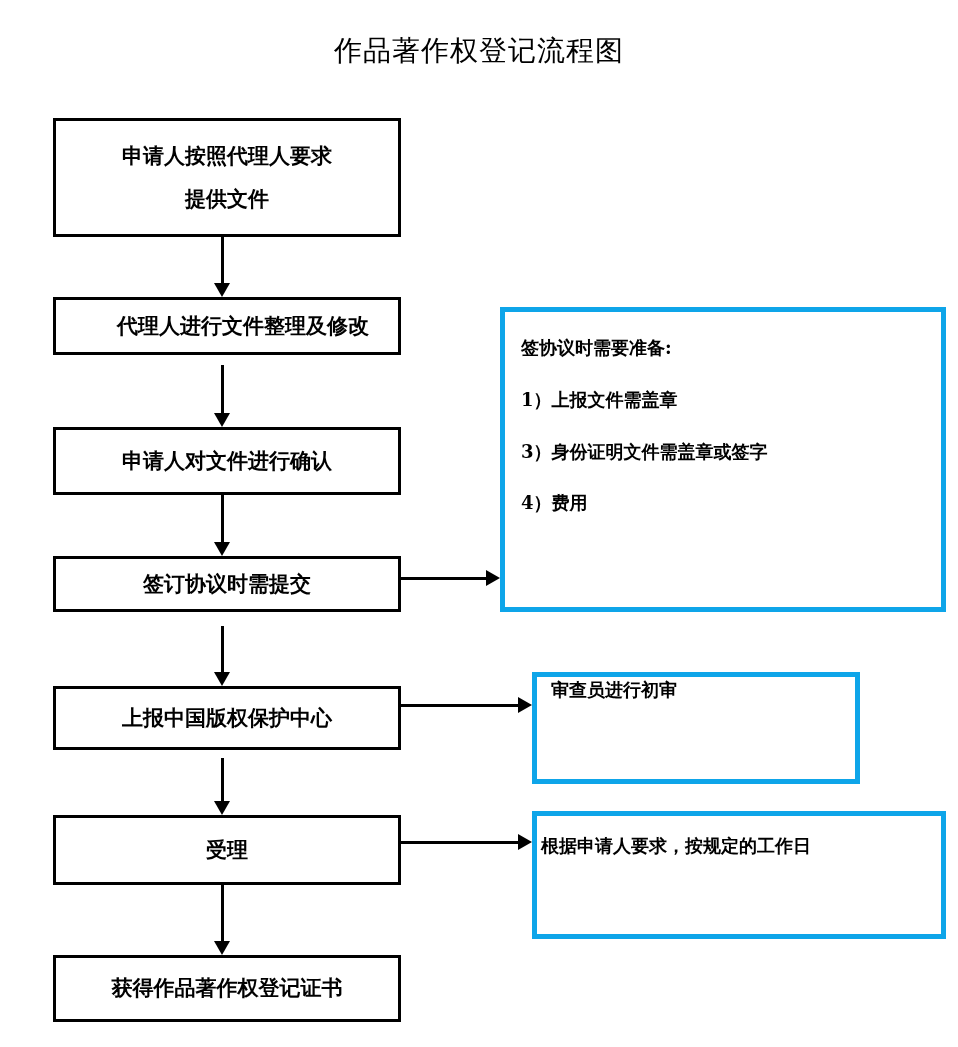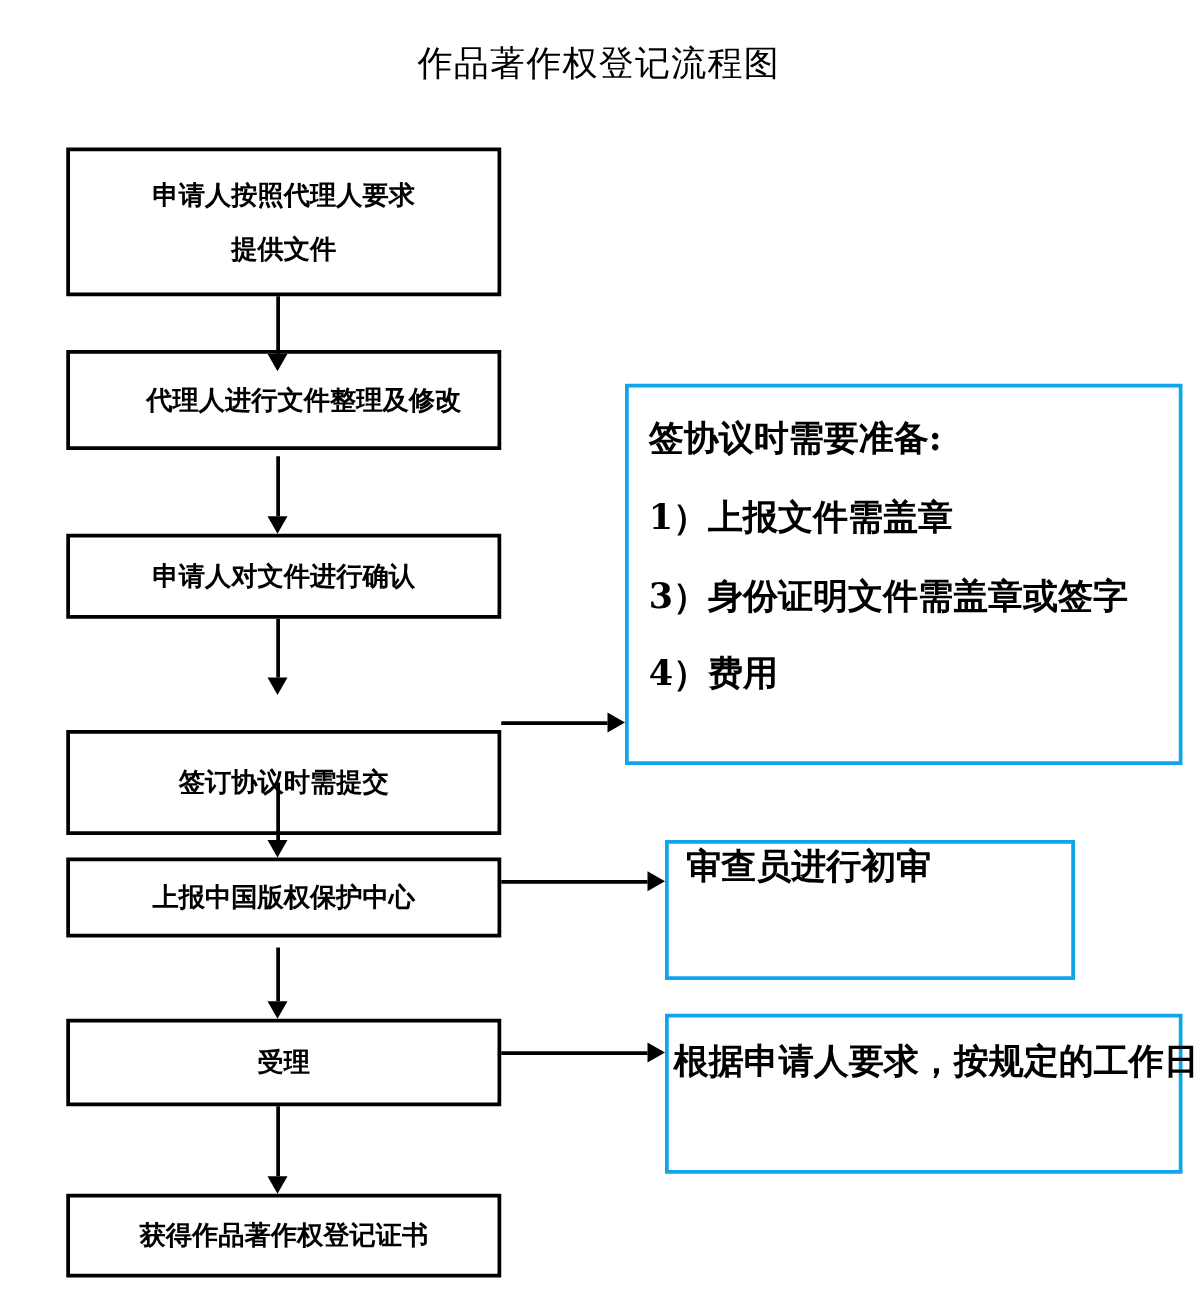--- a/index.html
+++ b/index.html
@@ -49,23 +49,23 @@
     display: block;
     white-space: nowrap;
   }
   .node.two-line {
     justify-content: space-around;
     padding: 14px 0;
   }
   .panel {
     position: absolute;
     box-sizing: border-box;
-    border: 3px solid #0ea5e9;
+    border: 5px solid #0ea5e9;
     background: #ffffff;
-    font-size: 28px;
+    font-size: 18px;
     font-weight: bold;
     font-family: "DejaVu Serif", "Liberation Serif", serif;
     padding: 16px 0 0 18px;
   }
   .panel .row {
     display: block;
     white-space: nowrap;
     margin-bottom: 24px;
     line-height: 1.1;
   }
@@ -111,29 +111,29 @@
 
 <div id="page">
 
   <div class="title">作品著作权登记流程图</div>
 
   <div class="node two-line" style="left:53px; top:118px; width:348px; height:119px;">
     <span class="line">申请人按照代理人要求</span>
     <span class="line">提供文件</span>
   </div>
 
-  <div class="node" style="left:53px; top:280px; width:348px; height:80px;padding-left:32px;">
+  <div class="node" style="left:53px; top:297px; width:348px; height:58px;padding-left:32px;">
     <span class="line">代理人进行文件整理及修改</span>
   </div>
 
   <div class="node" style="left:53px; top:427px; width:348px; height:68px;">
     <span class="line">申请人对文件进行确认</span>
   </div>
 
-  <div class="node" style="left:53px; top:584px; width:348px; height:84px;">
+  <div class="node" style="left:53px; top:556px; width:348px; height:56px;">
     <span class="line">签订协议时需提交</span>
   </div>
 
   <div class="node" style="left:53px; top:686px; width:348px; height:64px;">
     <span class="line">上报中国版权保护中心</span>
   </div>
 
   <div class="node" style="left:53px; top:815px; width:348px; height:70px;">
     <span class="line">受理</span>
   </div>

